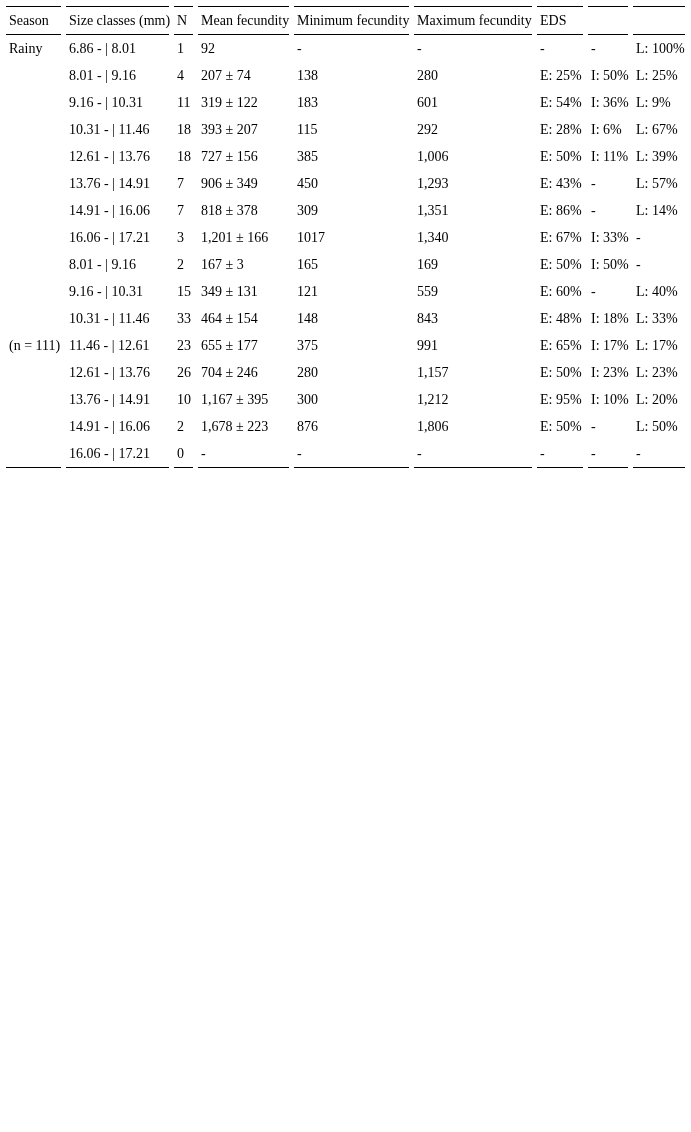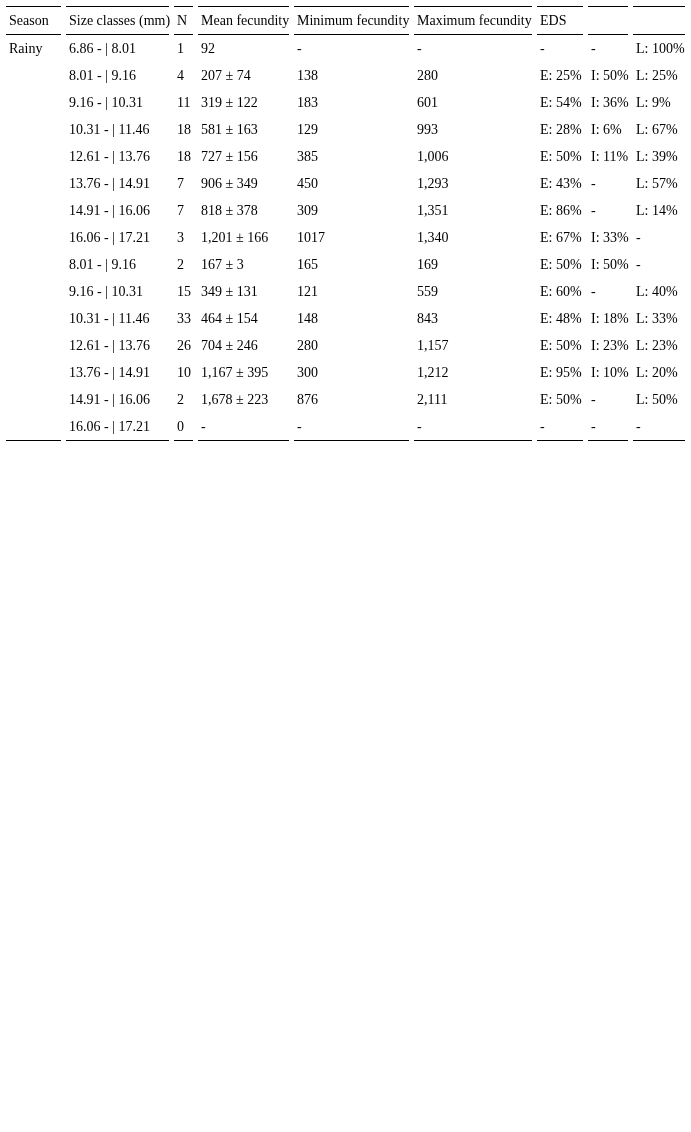--- a/index.html
+++ b/index.html
@@ -105,23 +105,23 @@
           <td>183</td>
           <td>601</td>
           <td>E: 54%</td>
           <td>I: 36%</td>
           <td>L: 9%</td>
         </tr>
         <tr>
           <td></td>
           <td>10.31 - | 11.46</td>
           <td>18</td>
-          <td>581 ± 163</td>
-          <td>129</td>
-          <td>993</td>
+          <td>393 ± 207</td>
+          <td>115</td>
+          <td>292</td>
           <td>E: 28%</td>
           <td>I: 6%</td>
           <td>L: 67%</td>
         </tr>
         <tr>
           <td></td>
           <td>12.61 - | 13.76</td>
           <td>18</td>
           <td>727 ± 156</td>
           <td>385</td>
@@ -190,20 +190,31 @@
           <td>10.31 - | 11.46</td>
           <td>33</td>
           <td>464 ± 154</td>
           <td>148</td>
           <td>843</td>
           <td>E: 48%</td>
           <td>I: 18%</td>
           <td>L: 33%</td>
         </tr>
         <tr>
+          <td>(n = 111)</td>
+          <td>11.46 - | 12.61</td>
+          <td>23</td>
+          <td>655 ± 177</td>
+          <td>375</td>
+          <td>991</td>
+          <td>E: 65%</td>
+          <td>I: 17%</td>
+          <td>L: 17%</td>
+        </tr>
+        <tr>
           <td></td>
           <td>12.61 - | 13.76</td>
           <td>26</td>
           <td>704 ± 246</td>
           <td>280</td>
           <td>1,157</td>
           <td>E: 50%</td>
           <td>I: 23%</td>
           <td>L: 23%</td>
         </tr>
@@ -217,21 +228,21 @@
           <td>E: 95%</td>
           <td>I: 10%</td>
           <td>L: 20%</td>
         </tr>
         <tr>
           <td></td>
           <td>14.91 - | 16.06</td>
           <td>2</td>
           <td>1,678 ± 223</td>
           <td>876</td>
-          <td>2,111</td>
+          <td>1,806</td>
           <td>E: 50%</td>
           <td>-</td>
           <td>L: 50%</td>
         </tr>
         <tr class="last-row">
           <td></td>
           <td>16.06 - | 17.21</td>
           <td>0</td>
           <td>-</td>
           <td>-</td>

